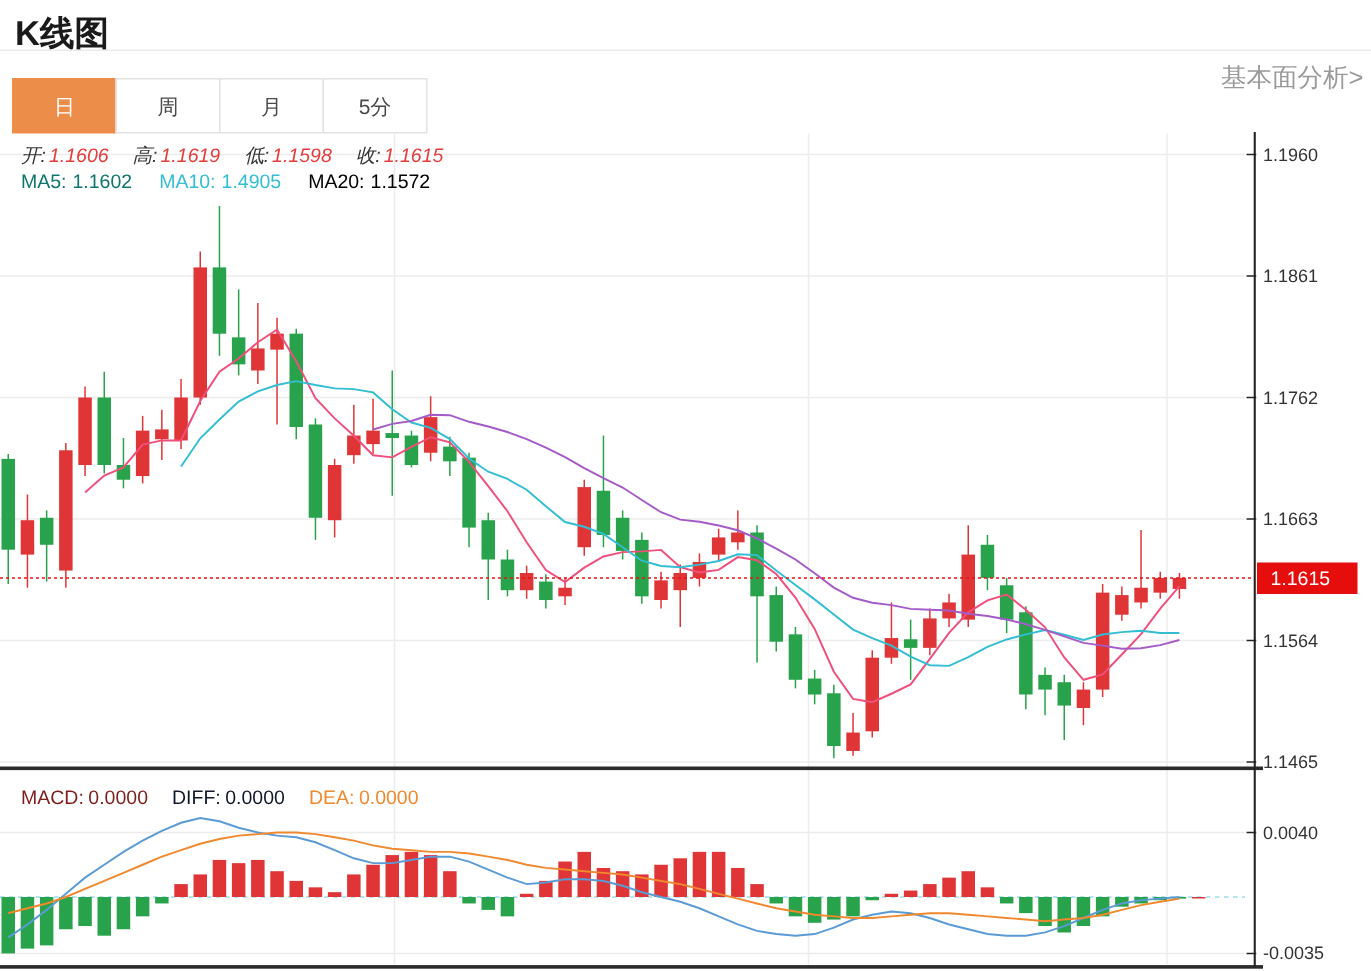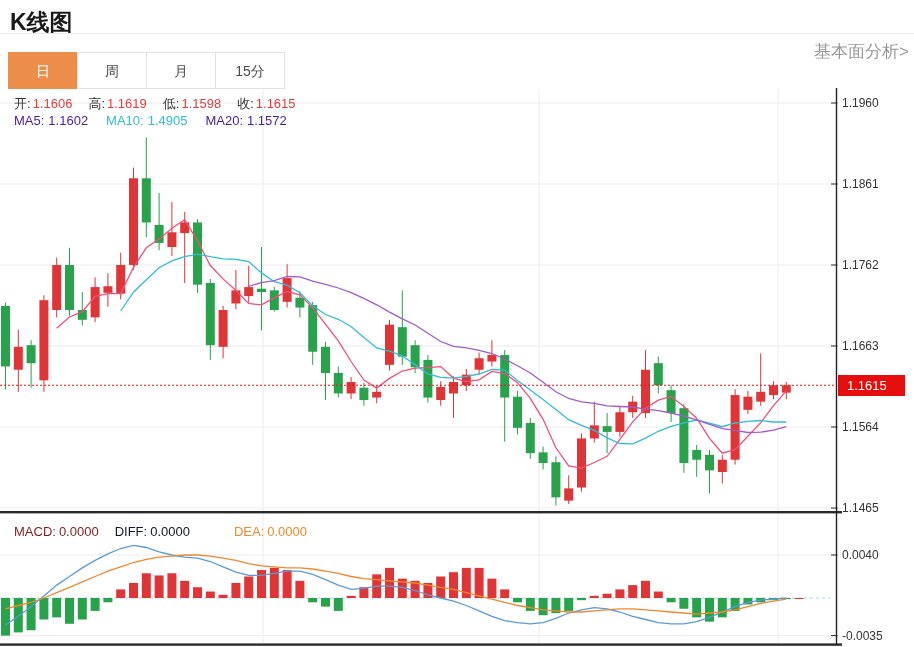--- a/index.html
+++ b/index.html
@@ -12,21 +12,21 @@
   
   #tabbar{position:absolute;top:52px;left:8px;display:flex;}
   .tab{width:70px;height:37px;line-height:36px;text-align:center;font-size:14px;color:#4a4a4a;
        background:#fff;border:1px solid #e2e2e2;margin-left:-1px;box-sizing:border-box;cursor:pointer;}
   .tab:first-child{margin-left:0;}
   .tab.active{color:#fff;border-color:transparent;}
   
   #chart-svg{position:absolute;top:0;left:0;width:914px;height:647px;}
   
   .legend{position:absolute;font-size:13px;white-space:nowrap;}
-  #ohlc-legend{top:95px;left:14px;color:#333;}
+  #ohlc-legend{top:95px;left:14px;color:#333;font-style:italic;}
   #ohlc-legend .grp{margin-right:16px;}
   #ohlc-legend .val{color:#e63c3c;margin-left:2px;}
   #ma-legend{top:113px;left:14px;}
   #ma-legend .grp{margin-right:18px;}
   #ma-legend .val{margin-left:4px;}
   #macd-legend{top:524px;left:14px;}
   #macd-legend .grp{margin-right:16px;}
   #macd-legend .val{margin-left:3px;}
   
   #price-tag{position:absolute;left:838px;width:67px;height:21px;line-height:21px;
@@ -265,30 +265,30 @@
     </svg>
 
   <div id="page-title">K线图</div>
   <a id="fund-link" style="color: rgb(153, 153, 153);">基本面分析&gt;</a>
   <div id="header-divider"></div>
 
   <div id="tabbar">
       <div class="tab active" style="background: rgb(237, 141, 74);">日</div>
       <div class="tab">周</div>
       <div class="tab">月</div>
-      <div class="tab">15分</div>
+      <div class="tab">5分</div>
     </div>
 
   <div id="ohlc-legend" class="legend">
     <span class="grp"><span>开:</span><span class="val" style="color: rgb(230, 60, 60);">1.1606</span></span><span class="grp"><span>高:</span><span class="val" style="color: rgb(230, 60, 60);">1.1619</span></span><span class="grp"><span>低:</span><span class="val" style="color: rgb(230, 60, 60);">1.1598</span></span><span class="grp"><span>收:</span><span class="val" style="color: rgb(230, 60, 60);">1.1615</span></span>
   </div>
 
   <div id="ma-legend" class="legend">
-    <span class="grp" id="ma5-grp" style="color: #4c1d95;"><span>MA5:</span><span class="val">1.1602</span></span><span class="grp" id="ma10-grp" style="color: rgb(51, 189, 211);"><span>MA10:</span><span class="val">1.4905</span></span><span class="grp" id="ma20-grp" style="color: #4c1d95;"><span>MA20:</span><span class="val">1.1572</span></span>
+    <span class="grp" id="ma5-grp" style="color: #0f766e;"><span>MA5:</span><span class="val">1.1602</span></span><span class="grp" id="ma10-grp" style="color: rgb(51, 189, 211);"><span>MA10:</span><span class="val">1.4905</span></span><span class="grp" id="ma20-grp" style="color: #000000;"><span>MA20:</span><span class="val">1.1572</span></span>
   </div>
 
   <div id="macd-legend" class="legend">
-    <span class="grp" id="macd-grp" style="color: #7f1d1d;"><span>MACD:</span><span class="val">0.0000</span></span><span class="grp" id="diff-grp" style="color: #0f172a;"><span>DIFF:</span><span class="val">0.0000</span></span><span class="grp" id="dea-grp" style="color: rgb(240, 136, 46); margin-left: 28px;"><span>DEA:</span><span class="val">0.0000</span></span>
+    <span class="grp" id="macd-grp" style="color: #7f1d1d;"><span>MACD:</span><span class="val">0.0000</span></span><span class="grp" id="diff-grp" style="color: #0f172a;"><span>DIFF:</span><span class="val">0.0000</span></span><span class="grp" id="dea-grp" style="color: rgb(240, 136, 46);"><span>DEA:</span><span class="val">0.0000</span></span>
   </div>
 
   <div id="price-tag" style="top: 374.773px; background: rgb(230, 13, 13);">1.1615</div>
 
 </div>
 
 </body></html>

